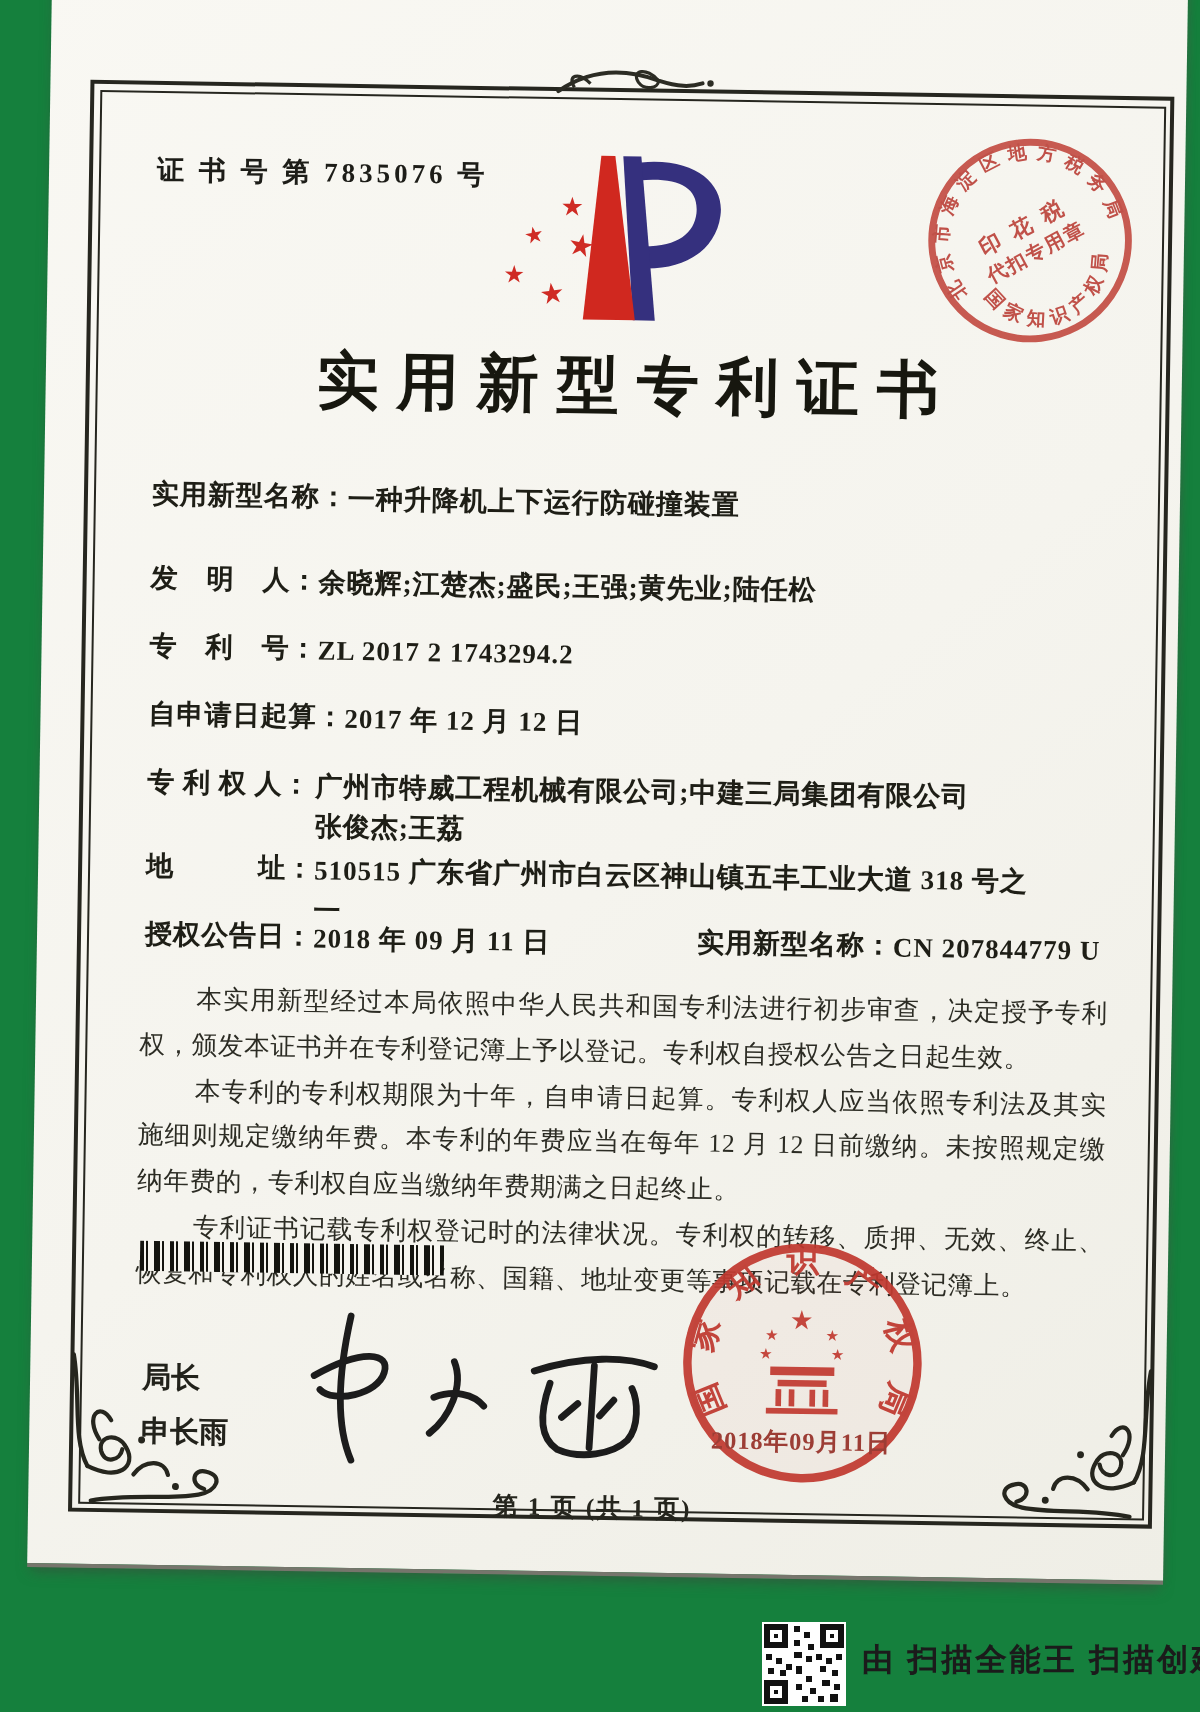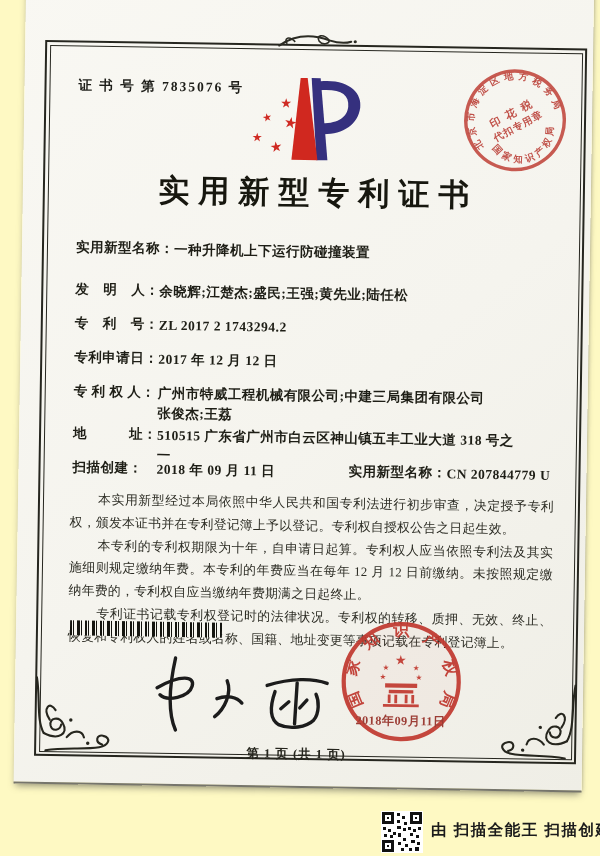--- a/index.html
+++ b/index.html
@@ -1,18 +1,18 @@
 <!DOCTYPE html>
 <html><head>
 <meta charset="utf-8">
 <style>
   * { margin:0; padding:0; box-sizing:border-box; }
   html,body { width:600px; height:856px; }
   body { font-family:"Liberation Serif","DejaVu Serif",serif; background:#fdfdfc; overflow:hidden; }
-  #stage { position:relative; width:600px; height:856px; background:#fef9c3; overflow:hidden; }
+  #stage { position:relative; width:600px; height:856px; background:#15803d; overflow:hidden; }
 
   
   #paper {
     position:absolute; left:20px; top:-36px; width:568px; height:824px;
     background:linear-gradient(140deg,#f9f8f3 0%,#f5f4ee 55%,#efeee6 100%);
     transform:rotate(0.9deg); transform-origin:50% 50%;
     border-bottom:2px solid #76756c;
     box-shadow:0 4px 7px -2px rgba(70,70,64,.55), 2px 0 4px -2px rgba(90,90,84,.35);
   }
 
@@ -129,50 +129,54 @@
       </div>
       <div class="field-row" id="row-inv">
         <span class="flabel">发　明　人：</span>
         <span class="fvalue">余晓辉;江楚杰;盛民;王强;黄先业;陆任松</span>
       </div>
       <div class="field-row" id="row-pno">
         <span class="flabel">专　利　号：</span>
         <span class="fvalue">ZL 2017 2 1743294.2</span>
       </div>
       <div class="field-row" id="row-fdate">
-        <span class="flabel">专利申请日：</span>
+        <span class="flabel">自申请日起算：</span>
         <span class="fvalue">2017 年 12 月 12 日</span>
       </div>
       <div class="field-row" id="row-owner">
         <span class="flabel">专 利 权 人：</span>
         <span class="fvalue">广州市特威工程机械有限公司;中建三局集团有限公司
 张俊杰;王荔</span>
       </div>
       <div class="field-row" id="row-addr">
         <span class="flabel">地　　　址：</span>
         <span class="fvalue">510515 广东省广州市白云区神山镇五丰工业大道 318 号之
 一</span>
       </div>
       <div class="field-row" id="row-grant">
-        <span class="flabel">扫描创建：</span>
+        <span class="flabel">授权公告日：</span>
         <span class="fvalue">2018 年 09 月 11 日</span>
         <span class="pair2">
           <span class="flabel">实用新型名称：</span>
           <span class="fvalue">CN 207844779 U</span>
         </span>
       </div>
 
       <div class="legal">
         <p>本实用新型经过本局依照中华人民共和国专利法进行初步审查，决定授予专利权，颁发本证书并在专利登记簿上予以登记。专利权自授权公告之日起生效。</p>
         <p>本专利的专利权期限为十年，自申请日起算。专利权人应当依照专利法及其实施细则规定缴纳年费。本专利的年费应当在每年 12 月 12 日前缴纳。未按照规定缴纳年费的，专利权自应当缴纳年费期满之日起终止。</p>
         <p>专利证书记载专利权登记时的法律状况。专利权的转移、质押、无效、终止、恢复和专利权人的姓名或名称、国籍、地址变更等事项记载在专利登记簿上。</p>
       </div>
 
       <div class="barcode"></div>
 
+      <div class="officer">
+        <div>局长</div>
+        <div>申长雨</div>
+      </div>
 
       <svg class="signature" viewBox="0 0 218 86">
         <g fill="none" stroke="#1c1c1c" stroke-width="3.4" stroke-linecap="round" stroke-linejoin="round">
           <path d="M28,36 C52,22 66,24 63,34 C60,45 38,50 31,43"></path>
           <path d="M46,6 C41,30 38,58 47,78"></path>
           <path d="M98,28 C103,40 96,56 86,64"></path>
           <path d="M88,46 C98,42 108,44 113,50"></path>
           <path d="M138,32 C162,24 184,24 198,29"></path>
           <path d="M168,29 L166,70"></path>
           <path d="M146,38 C140,56 142,66 150,71 C162,76 178,73 185,66 C191,59 190,46 187,40"></path>

